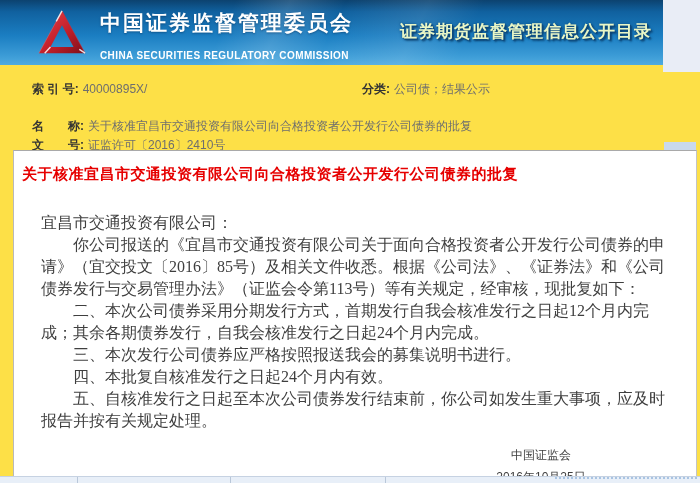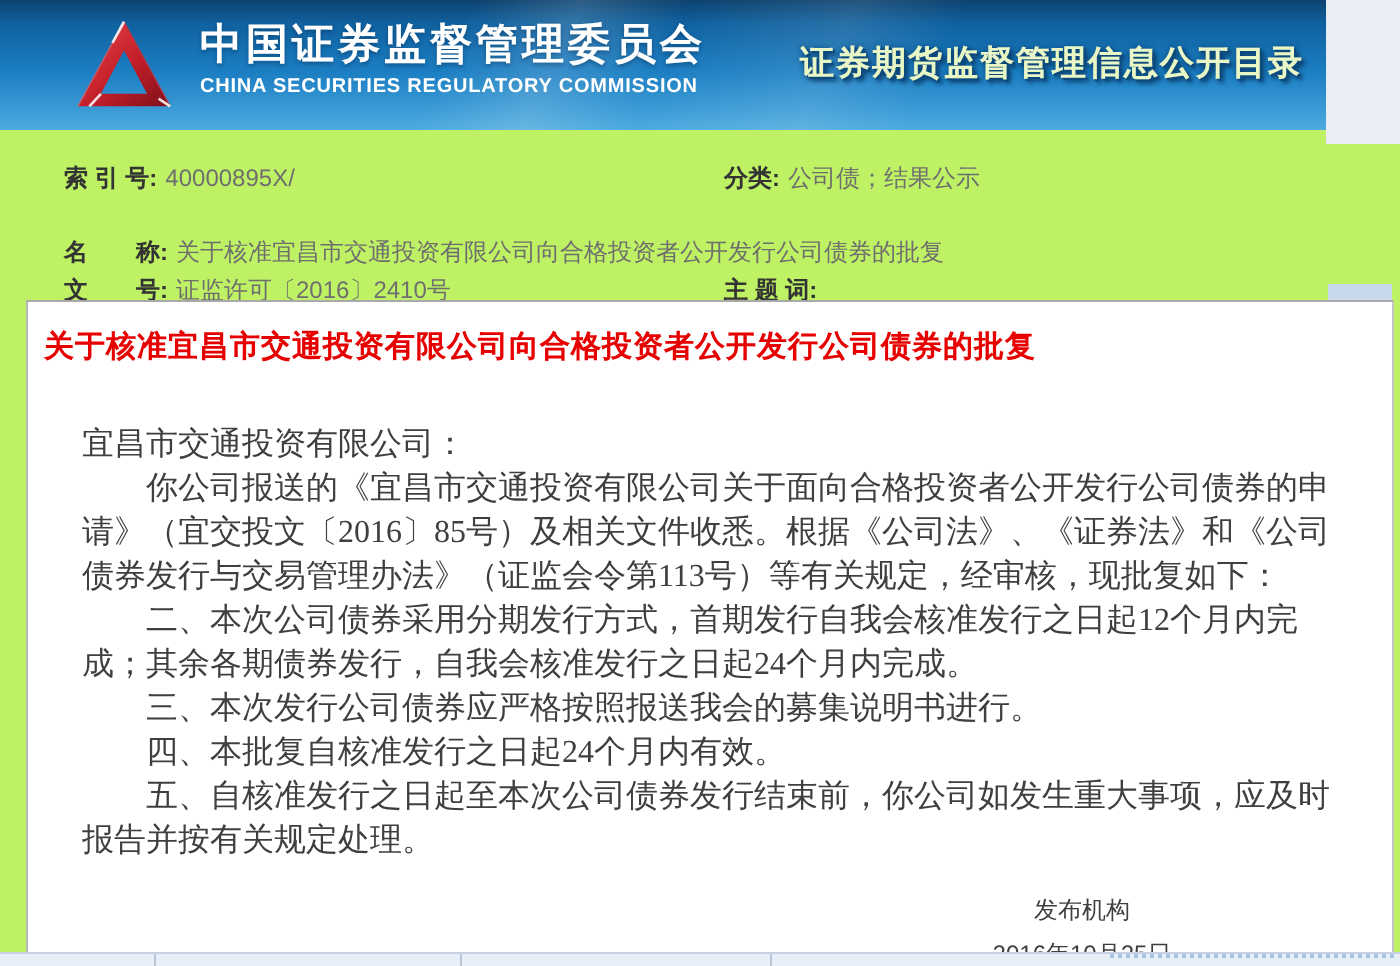--- a/index.html
+++ b/index.html
@@ -1,33 +1,33 @@
 <!DOCTYPE html>
 <html><head>
 <meta charset="utf-8">
 <style>
   * { margin:0; padding:0; box-sizing:border-box; }
   html,body { background:#fff; }
   .page {
     position:relative; width:700px; height:483px; overflow:hidden;
-    background:#bef264; font-family:"Liberation Sans","DejaVu Sans",sans-serif;
+    background:#fde047; font-family:"Liberation Sans","DejaVu Sans",sans-serif;
   }
 
   
   .banner {
     position:absolute; left:0; top:0; width:663px; height:65px;
     background:
       linear-gradient(115deg, rgba(255,255,255,0) 34%, rgba(255,255,255,.14) 42%, rgba(255,255,255,0) 50%, rgba(255,255,255,.10) 62%, rgba(255,255,255,0) 70%),
       linear-gradient(180deg, #0c426f 0%, #10619f 18%, #1b7ec2 55%, #3b9bd6 85%, #4fabdf 100%);
   }
   .banner-inner { position:relative; width:100%; height:100%; }
   .logo-wrap { position:absolute; left:37px; top:8px; width:50px; height:49px; }
   .org-block { position:absolute; left:100px; top:10px; color:#fff; }
   .org-cn { font-size:21px; font-weight:bold; letter-spacing:2px; line-height:26px; text-shadow:0 1px 2px rgba(0,40,80,.45); }
-  .org-en { font-size:10px; font-weight:bold; letter-spacing:.4px; line-height:14px; margin-top:1px; }
+  .org-en { font-size:10px; font-weight:bold; letter-spacing:.4px; line-height:14px; margin-top:13px; }
   .site-title {
     position:absolute; left:400px; top:20px;
     font-size:17px; font-weight:bold; letter-spacing:1px; color:#e9f6c6;
     text-shadow:1px 1px 0 #0c4a7e, 2px 2px 2px #0a3c69, 0 0 3px #0c4a7e;
   }
 
   
   .rstrip-top { position:absolute; left:663px; top:0; width:37px; height:72px; background:#e9edf6; }
   .rstrip-block { position:absolute; left:664px; top:142px; width:32px; height:8px; background:#c9d9ec; }
 
@@ -116,39 +116,35 @@
       <div class="meta-cell" style="width:100%;">
         <span class="meta-label">名　　称:</span>
         <span class="meta-value">关于核准宜昌市交通投资有限公司向合格投资者公开发行公司债券的批复</span>
       </div>
     </div>
     <div class="meta-row">
       <div class="meta-cell left">
         <span class="meta-label">文　　号:</span>
         <span class="meta-value">证监许可〔2016〕2410号</span>
       </div>
-      <div class="meta-cell right">
-        <span class="meta-label">主 题 词:</span>
-        <span class="meta-value"></span>
-      </div>
     </div>
   </div>
 
   <div class="doc-box">
     <div class="doc-title">关于核准宜昌市交通投资有限公司向合格投资者公开发行公司债券的批复</div>
     <div class="doc-body">
       <p class="salutation">宜昌市交通投资有限公司：</p>
       <p class="para">你公司报送的《宜昌市交通投资有限公司关于面向合格投资者公开发行公司债券的申请》（宜交投文〔2016〕85号）及相关文件收悉。根据《公司法》、《证券法》和《公司债券发行与交易管理办法》（证监会令第113号）等有关规定，经审核，现批复如下：</p>
       <p class="para">二、本次公司债券采用分期发行方式，首期发行自我会核准发行之日起12个月内完成；其余各期债券发行，自我会核准发行之日起24个月内完成。</p>
       <p class="para">三、本次发行公司债券应严格按照报送我会的募集说明书进行。</p>
       <p class="para">四、本批复自核准发行之日起24个月内有效。</p>
       <p class="para">五、自核准发行之日起至本次公司债券发行结束前，你公司如发生重大事项，应及时报告并按有关规定处理。</p>
     </div>
     <div class="sig-block">
-      <div>发布机构</div>
+      <div>中国证监会</div>
       <div>2016年10月25日</div>
     </div>
   </div>
 
   <div class="footer-strip">
     <div class="fs-sep s1"></div>
     <div class="fs-sep s2"></div>
     <div class="fs-sep s3"></div>
     <div class="fs-dotted"></div>
   </div>

